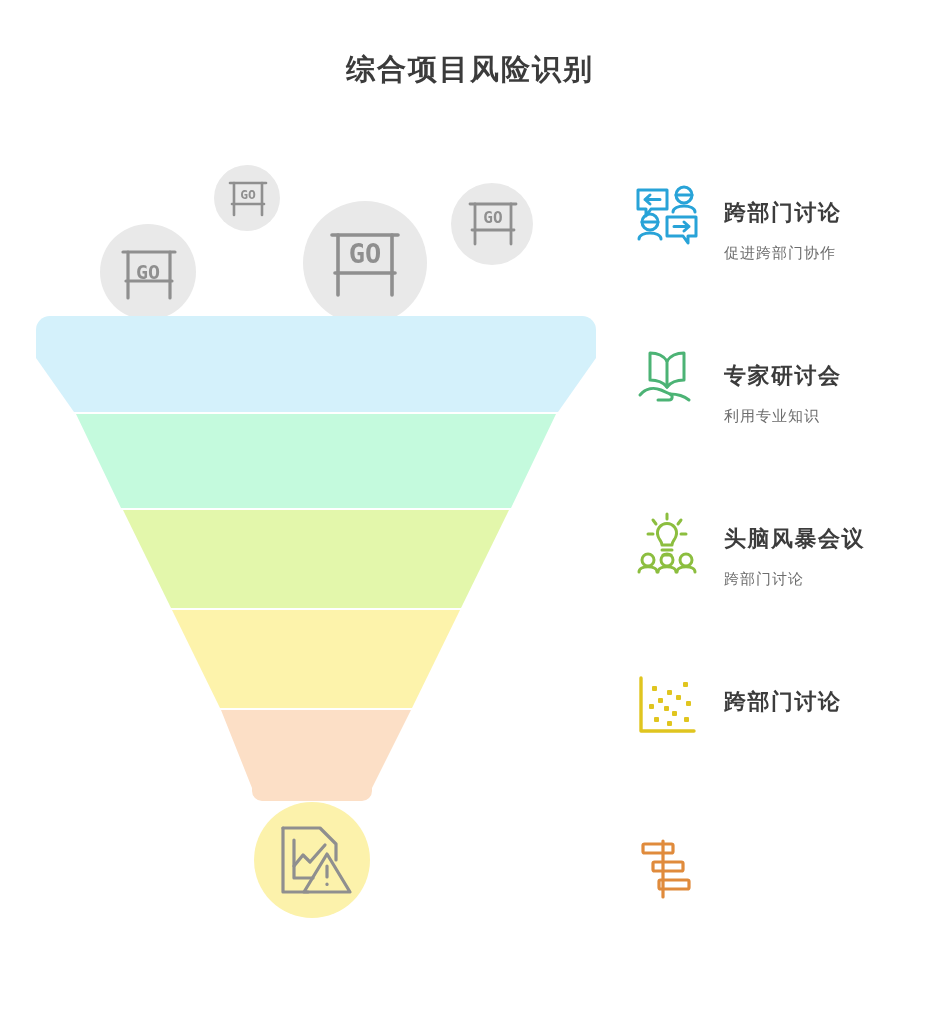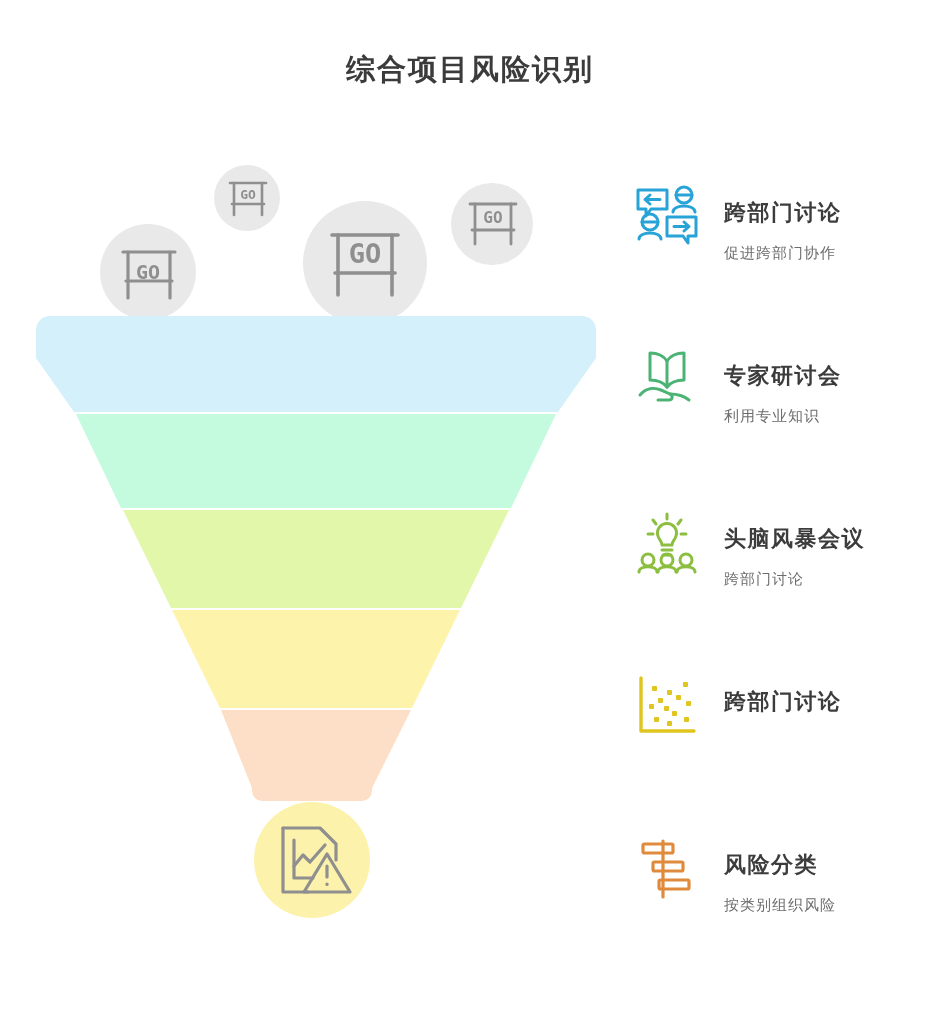--- a/index.html
+++ b/index.html
@@ -277,19 +277,15 @@
     <div class="legend-icon">
       <svg width="66" height="66" viewBox="0 0 66 66" xmlns="http://www.w3.org/2000/svg">
         <g stroke="#e08b3c" stroke-width="3.2" fill="none" stroke-linecap="round" stroke-linejoin="round">
           <line x1="29" y1="5" x2="29" y2="61"></line>
           <rect x="9" y="8" width="30" height="9" rx="1.5"></rect>
           <rect x="19" y="26" width="30" height="9" rx="1.5"></rect>
           <rect x="25" y="44" width="30" height="9" rx="1.5"></rect>
         </g>
       </svg>
     </div>
-    <div class="legend-text">
-      <div class="legend-title">风险分类</div>
-      <div class="legend-desc">按类别组织风险</div>
-    </div>
   </div>
 
 </div>
 
 </body></html>

